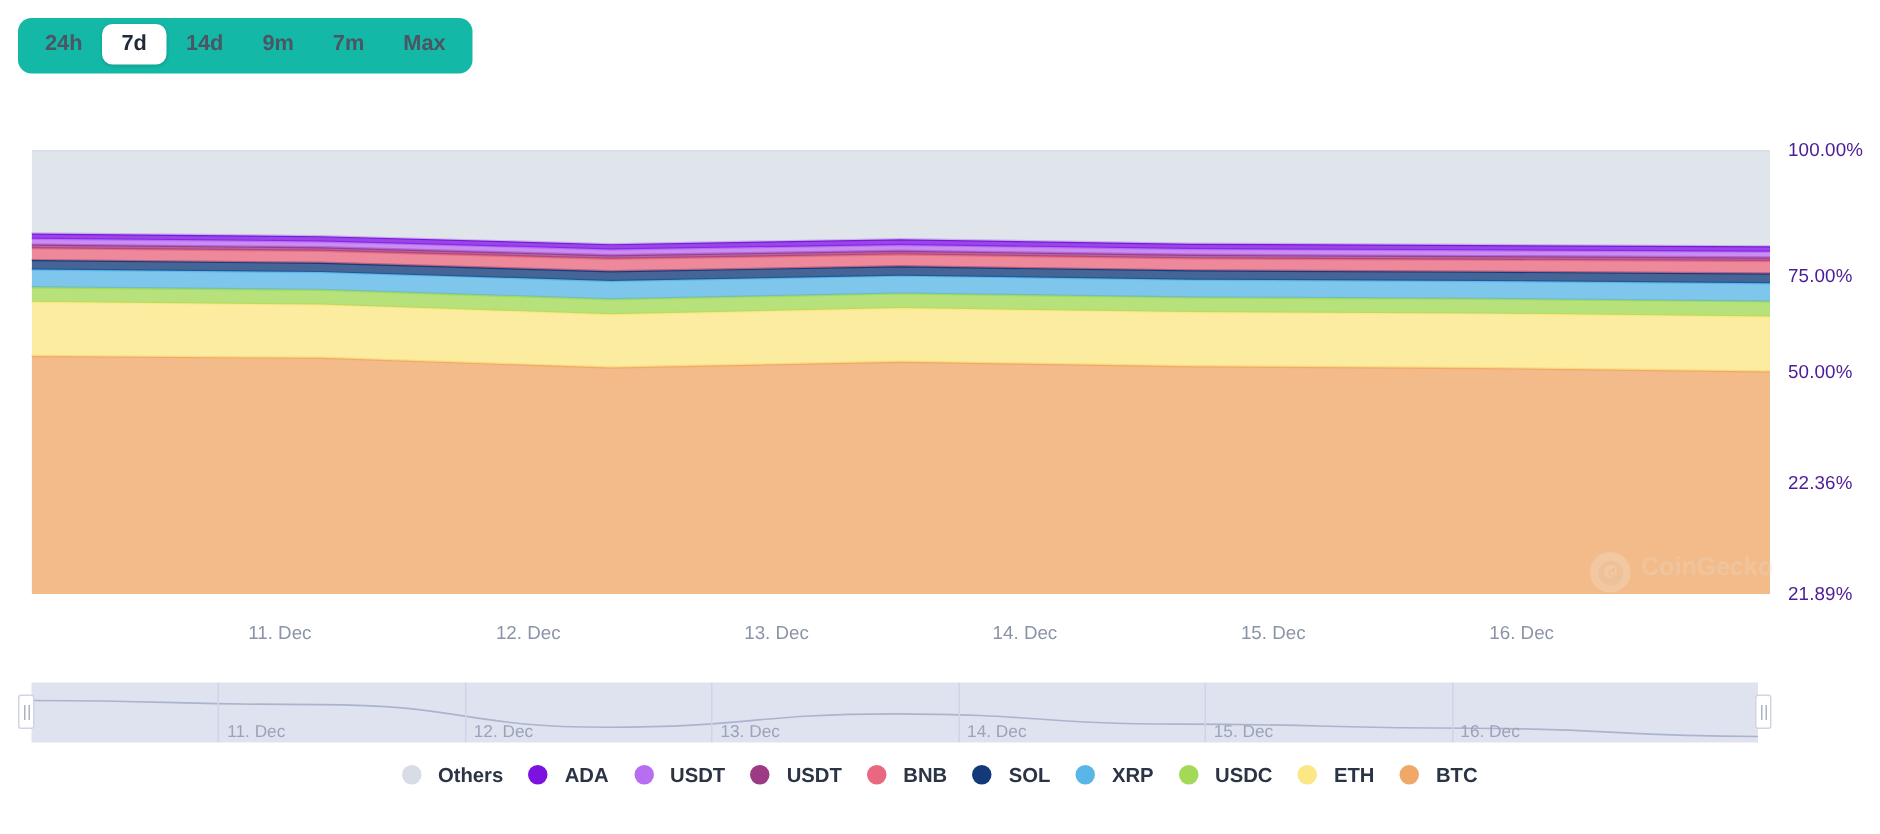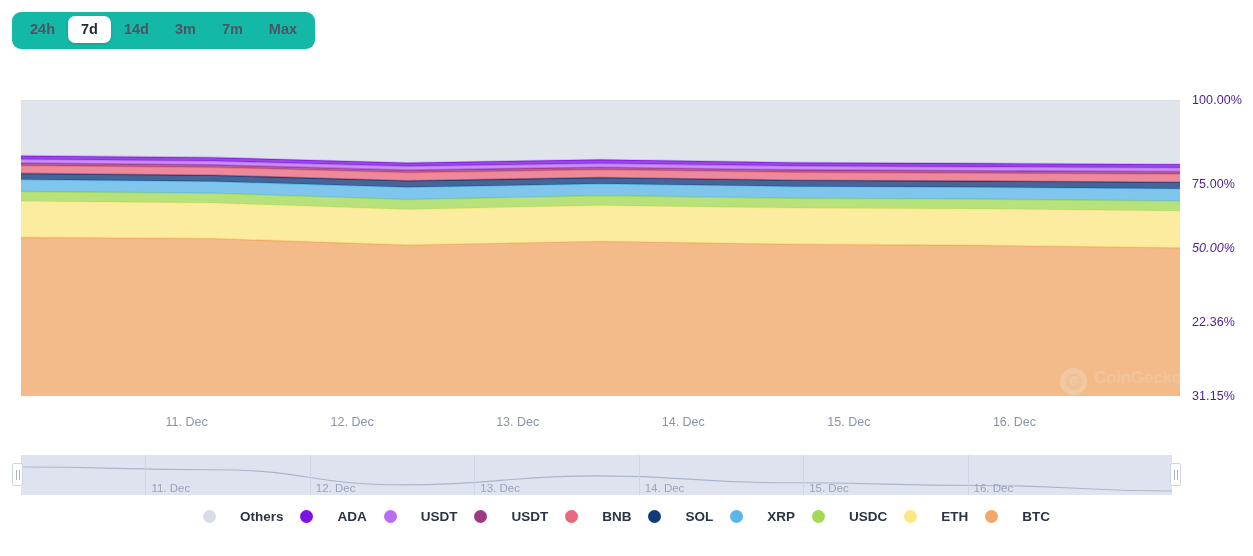--- a/index.html
+++ b/index.html
@@ -148,42 +148,42 @@
   #legend {
     position:absolute;
     left:0; top:509px;
     width:1253px;
     display:flex;
     justify-content:center;
     align-items:center;
     gap:17px;
   }
   .legend-item {
-    display:flex; align-items:center; gap:24px;
+    display:flex; align-items:center; gap:11px;
     cursor:pointer;
     font-size:13.5px;
     font-weight:700;
     color:#2b3445;
     font-family:"Liberation Sans", sans-serif;
     white-space:nowrap;
   }
   .legend-dot {
     width:13px; height:13px;
     border-radius:50%;
     flex:none;
   }
 </style>
 </head>
 <body>
 
 <div id="range-selector">
     <button class="range-btn">24h</button>
     <button class="range-btn active">7d</button>
     <button class="range-btn">14d</button>
-    <button class="range-btn">3m</button>
+    <button class="range-btn">9m</button>
     <button class="range-btn">7m</button>
     <button class="range-btn">Max</button>
   </div>
 
 <div id="chart-area">
   <div id="plot-clip">
     <svg id="plot-svg" width="1159" height="296" viewBox="0 0 1159 296" preserveAspectRatio="none">
         <path d="M 0.00 137.34 L 193.17 138.53 L 386.33 145.04 L 579.50 141.19 L 772.67 144.15 L 965.83 145.34 L 1159.00 147.70 L 1159.00 296.00 L 965.83 296.00 L 772.67 296.00 L 579.50 296.00 L 386.33 296.00 L 193.17 296.00 L 0.00 296.00 Z" fill="#f0a868" fill-opacity="0.78"></path>
         <path d="M 0.00 137.34 L 193.17 138.53 L 386.33 145.04 L 579.50 141.19 L 772.67 144.15 L 965.83 145.34 L 1159.00 147.70" fill="none" stroke="#f0a868" stroke-width="1.6" stroke-opacity="0.95"></path>
         <path d="M 0.00 101.23 L 193.17 103.01 L 386.33 109.52 L 579.50 105.38 L 772.67 108.04 L 965.83 108.93 L 1159.00 111.00 L 1159.00 147.70 L 965.83 145.34 L 772.67 144.15 L 579.50 141.19 L 386.33 145.04 L 193.17 138.53 L 0.00 137.34 Z" fill="#fbe784" fill-opacity="0.78"></path>
@@ -202,23 +202,23 @@
         <path d="M 0.00 59.20 L 193.17 60.98 L 386.33 66.30 L 579.50 63.34 L 772.67 66.01 L 965.83 66.90 L 1159.00 67.78" fill="none" stroke="#b86ef0" stroke-width="1.6" stroke-opacity="0.95"></path>
         <path d="M 0.00 55.65 L 193.17 57.42 L 386.33 62.75 L 579.50 59.50 L 772.67 62.46 L 965.83 63.34 L 1159.00 64.23 L 1159.00 67.78 L 965.83 66.90 L 772.67 66.01 L 579.50 63.34 L 386.33 66.30 L 193.17 60.98 L 0.00 59.20 Z" fill="#7c12e0" fill-opacity="0.78"></path>
         <path d="M 0.00 55.65 L 193.17 57.42 L 386.33 62.75 L 579.50 59.50 L 772.67 62.46 L 965.83 63.34 L 1159.00 64.23" fill="none" stroke="#7c12e0" stroke-width="1.6" stroke-opacity="0.95"></path>
         <path d="M 0.00 0.00 L 193.17 0.00 L 386.33 0.00 L 579.50 -0.00 L 772.67 0.00 L 965.83 0.00 L 1159.00 0.00 L 1159.00 64.23 L 965.83 63.34 L 772.67 62.46 L 579.50 59.50 L 386.33 62.75 L 193.17 57.42 L 0.00 55.65 Z" fill="#d7dce6" fill-opacity="0.78"></path>
         <path d="M 0.00 0.00 L 193.17 0.00 L 386.33 0.00 L 579.50 -0.00 L 772.67 0.00 L 965.83 0.00 L 1159.00 0.00" fill="none" stroke="#d7dce6" stroke-width="1.6" stroke-opacity="0.95"></path>
       </svg>
   </div>
 </div>
 
 <div id="y-axis">
-    <div class="y-axis-label" style="top: 389px;">31.15%</div>
+    <div class="y-axis-label" style="top: 389px;">21.89%</div>
     <div class="y-axis-label" style="top: 315px;">22.36%</div>
-    <div class="y-axis-label" style="top: 241px; font-style: italic;">50.00%</div>
+    <div class="y-axis-label" style="top: 241px;">50.00%</div>
     <div class="y-axis-label" style="top: 177px;">75.00%</div>
     <div class="y-axis-label" style="top: 93px;">100.00%</div>
   </div>
 <div id="x-axis">
     <div class="x-axis-label" style="left: 186.571px;">11. Dec</div>
     <div class="x-axis-label" style="left: 352.143px;">12. Dec</div>
     <div class="x-axis-label" style="left: 517.714px;">13. Dec</div>
     <div class="x-axis-label" style="left: 683.286px;">14. Dec</div>
     <div class="x-axis-label" style="left: 848.857px;">15. Dec</div>
     <div class="x-axis-label" style="left: 1014.43px;">16. Dec</div>

